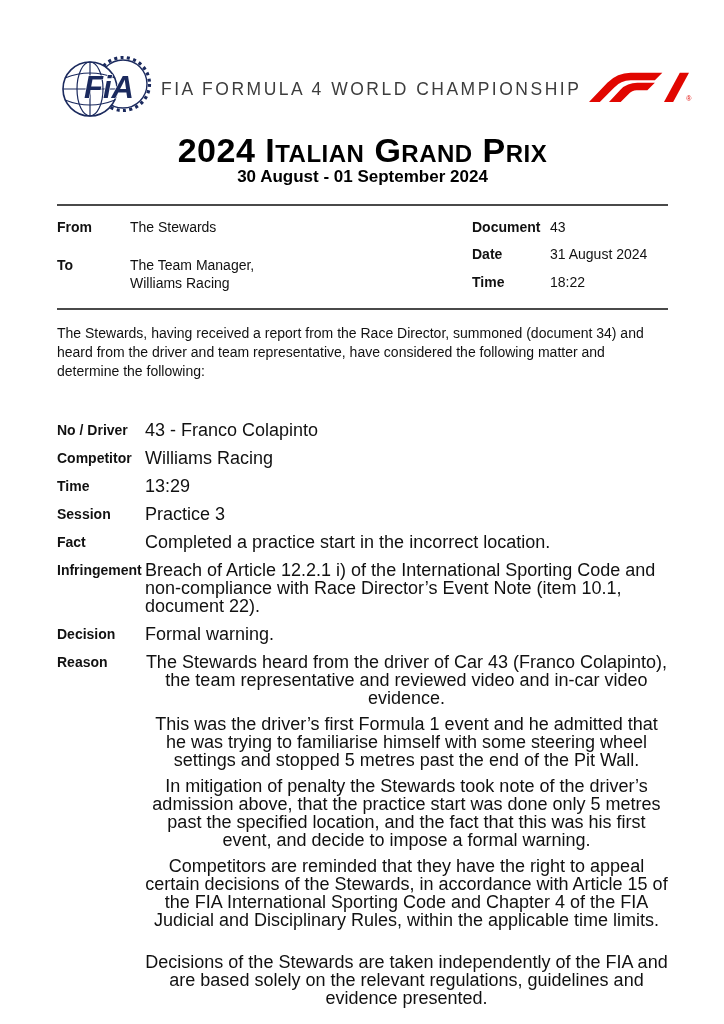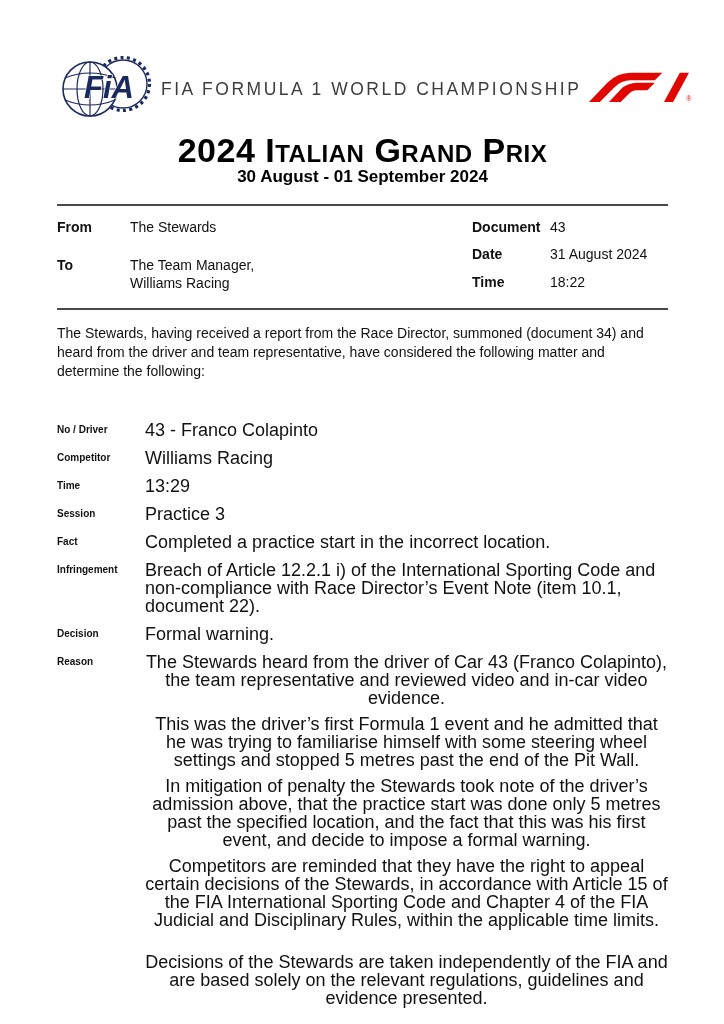--- a/index.html
+++ b/index.html
@@ -75,21 +75,21 @@
   .meta-left { flex: 1; display: grid; grid-template-columns: 73px 1fr; row-gap: 20px; align-items: start; }
   .meta-right { width: 196px; display: grid; grid-template-columns: 78px 1fr; row-gap: 8px; align-items: start; }
   .meta-label { font-weight: 700; font-size: 14px; }
   .meta-value { font-size: 14px; }
 
   
   .intro { margin-top: 14px; margin-bottom: 40px; font-size: 14px; line-height: 19px; }
 
   
   .drow { display: flex; margin-bottom: 10px; }
-  .dlabel { width: 88px; flex-shrink: 0; font-weight: 700; font-size: 10px; line-height: 18px; }
+  .dlabel { width: 88px; flex-shrink: 0; font-weight: 700; font-size: 14px; line-height: 18px; }
   .dvalue { flex: 1; font-size: 18px; line-height: 18px; }
   .dvalue p { margin-bottom: 8px; text-align: center; }
   .reason-row { margin-top: 2px; }
   .independence-note { margin-top: 24px; }
 
   
   .sigs { margin-top: 34px; }
   .sigrow { display: flex; margin-bottom: 19px; }
   .sig-left { width: 308px; font-weight: 700; font-size: 14.5px; }
   .sig-right { font-weight: 700; font-size: 14.5px; }
@@ -109,21 +109,21 @@
         <circle cx="33" cy="38" r="27" fill="#ffffff" stroke="#1b2a5e" stroke-width="1.6"></circle>
         <ellipse cx="33" cy="38" rx="13" ry="27" fill="none" stroke="#1b2a5e" stroke-width="1.2"></ellipse>
         <line x1="33" y1="11" x2="33" y2="65" stroke="#1b2a5e" stroke-width="1.2"></line>
         <path d="M8 27 Q33 17 58 27" fill="none" stroke="#1b2a5e" stroke-width="1.2"></path>
         <path d="M6 38 L60 38" fill="none" stroke="#1b2a5e" stroke-width="1.2"></path>
         <path d="M8 49 Q33 59 58 49" fill="none" stroke="#1b2a5e" stroke-width="1.2"></path>
 
         <text x="52" y="47" text-anchor="middle" font-family="Liberation Sans, sans-serif" font-size="31" font-weight="bold" font-style="italic" fill="#1b2a5e" stroke="#ffffff" stroke-width="1.1" paint-order="stroke">FiA</text>
       </svg>
     </div>
-    <div class="championship">FIA FORMULA 1 WORLD CHAMPIONSHIP</div>
+    <div class="championship">FIA FORMULA 4 WORLD CHAMPIONSHIP</div>
     <div class="f1-logo">
       <svg width="100" height="34" viewBox="0 0 120 36" aria-hidden="true">
         <path fill="#e10600" d="M0,36 L22,13 Q34,1 50,1 L88,1 L79,10 L50,10 Q38,10 30,19 L13,36 Z"></path>
         <path fill="#e10600" d="M24,36 L38,21 Q46,13 58,13 L79,13 L70,22 L57,22 Q52,22 47,27 L38,36 Z"></path>
         <path fill="#e10600" d="M90,36 L109,1 L120,1 L101,36 Z"></path>
       </svg>
       <span class="f1-reg">®</span>
     </div>
   </header>
 

